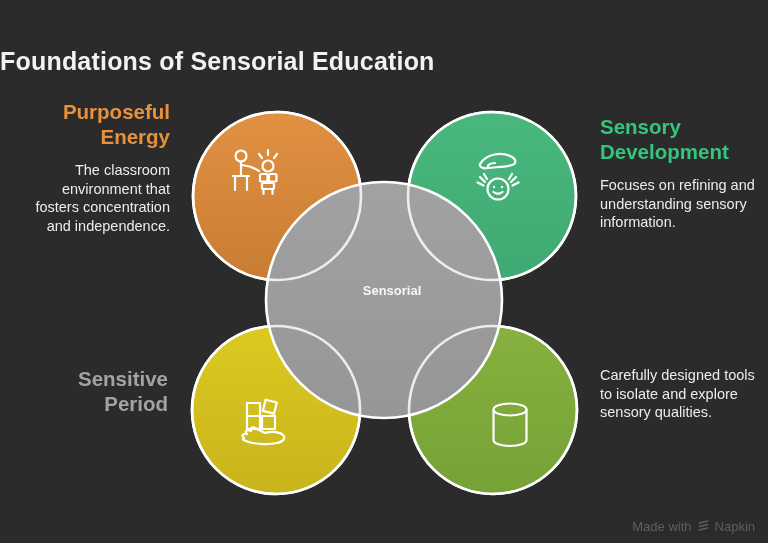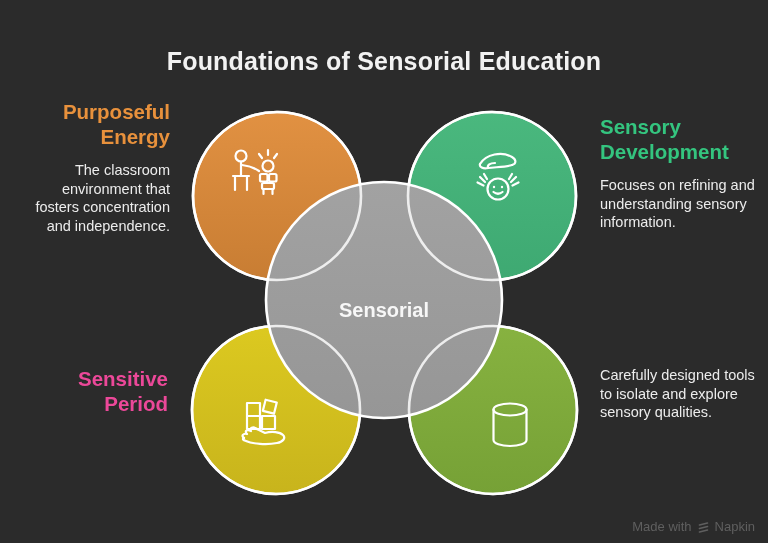--- a/index.html
+++ b/index.html
@@ -3,43 +3,43 @@
 <meta charset="utf-8">
 <style>
   html,body { margin:0; padding:0; background:#1e1e1e; }
   .canvas {
     position:relative; width:768px; height:543px;
     background:#2B2B2B; overflow:hidden;
     font-family:"Liberation Sans", sans-serif;
   }
   .page-title {
     position:absolute; top:47px; left:0; width:100%;
-    text-align:center; color:#F2F2F2;
+    text-align:left; color:#F2F2F2;
     font-size:25px; font-weight:700; letter-spacing:.2px;
   }
   .venn { position:absolute; left:0; top:0; }
   .label-block { position:absolute; }
   .label-block .heading { font-size:20.5px; font-weight:700; line-height:25px; margin:0 0 12px 0; }
   .label-block .desc { font-size:14.5px; line-height:18.5px; color:#ECECEC; margin:0; }
   .tl { left:18px;  top:99px;  width:152px; text-align:right; }
   .tr { left:600px; top:114px; width:160px; text-align:left; }
   .bl { left:16px;  top:366px; width:152px; text-align:right; }
   .br { left:600px; top:366px; width:160px; text-align:left; }
   .accent-orange { color:#E8913C; }
   .accent-green  { color:#34C57F; }
-  .accent-yellow { color:#ec4899; }
+  .accent-yellow { color:#a3a3a3; }
   .accent-lime   { color:#96C93D; }
   .center-label {
-    position:absolute; left:294px; top:279px; width:180px;
+    position:absolute; left:302px; top:279px; width:180px;
     text-align:center; color:#F7F7F7; font-weight:700;
-    font-size:20px; line-height:23px;margin-top:20px;
+    font-size:13px; line-height:23px;
   }
   .watermark {
     position:absolute; right:13px; bottom:9px;
-    display:flex; align-items:flex-end; gap:5px;
+    display:flex; align-items:flex-start; gap:5px;
     color:#5F5F5F; font-size:13px; text-decoration:none; cursor:pointer;
   }
 </style>
 </head>
 <body>
 
 <div class="canvas">
 
   <div class="page-title">Foundations of Sensorial Education</div>
 

